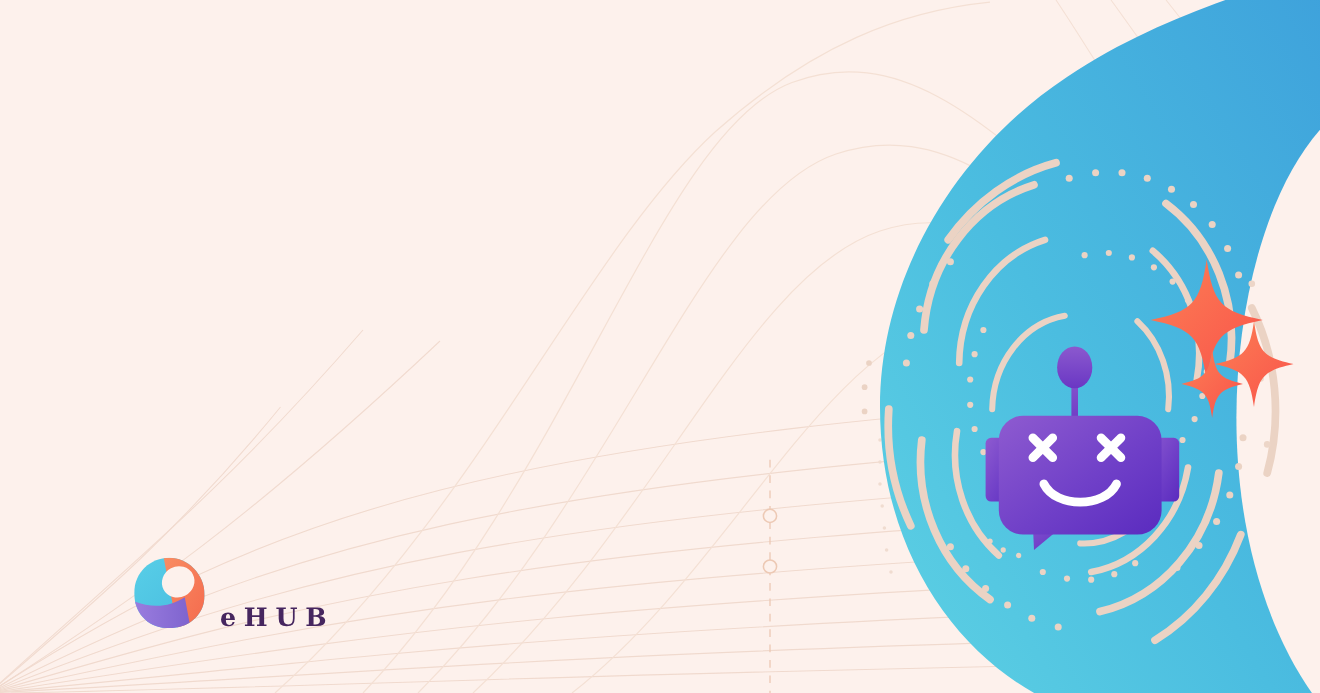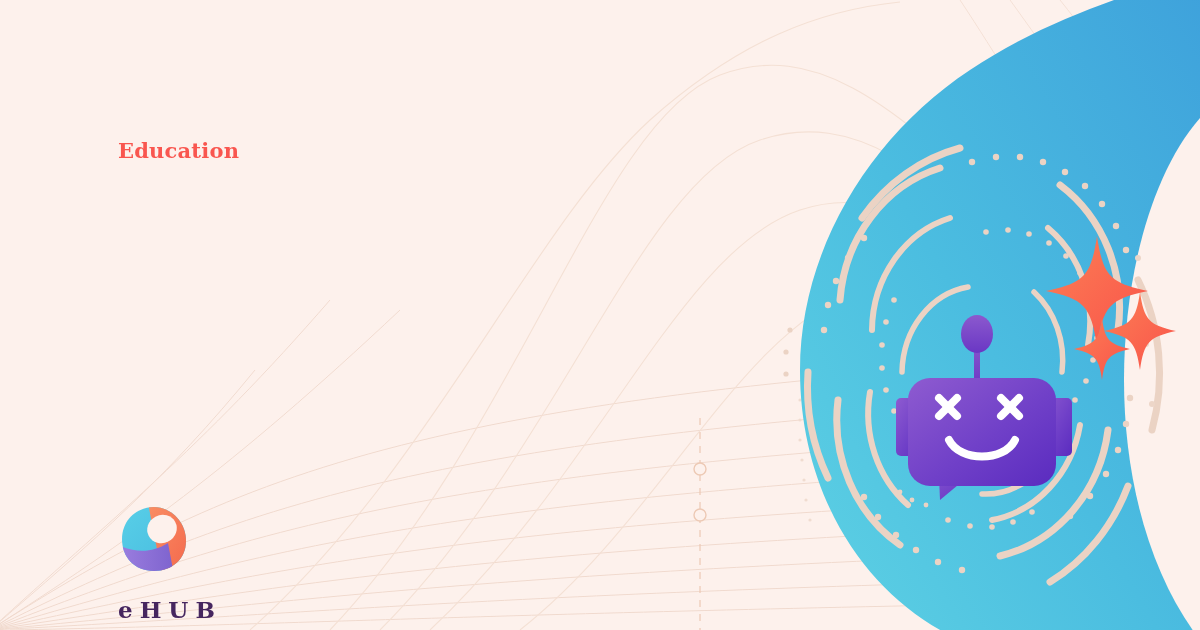--- a/index.html
+++ b/index.html
@@ -44,24 +44,23 @@
     font-size:53px;
     line-height:71px;
     letter-spacing:-0.6px;
     color:#46265F;
     pointer-events:auto;
   }
   .brand {
     position:absolute;
     top:503px; left:0;
     display:flex;
-    align-items:flex-start;
-    gap:21px;
+    align-items:flex-end;
+    gap:10px;
     pointer-events:auto;
-    flex-direction:column;
   }
   .brand-logo { width:72px; height:72px; display:block; }
   .brand-name {
     font-family:"DejaVu Serif", serif;
     font-weight:700;
     font-size:23px;
     letter-spacing:7px;
     color:#46265F;
   }
   .art-layer {
@@ -306,21 +305,20 @@
         <line x1="1001" y1="398" x2="1019" y2="416"></line>
         <line x1="1019" y1="398" x2="1001" y2="416"></line>
       </g>
 
       <path d="M 949 440 C 960 462, 1004 462, 1015 440" stroke="#FFFFFF" stroke-width="8" fill="none" stroke-linecap="round"></path>
     </g>
   </svg>
 
   <div class="content">
 
-    <div class="eyebrow">Education</div>
 
 
     <div class="brand">
       <svg class="brand-logo" viewBox="0 0 72 72" aria-hidden="true">
         <defs>
           <linearGradient id="lgCy" x1="0" y1="0" x2="1" y2="1">
             <stop offset="0%" stop-color="#59D0E8"></stop>
             <stop offset="100%" stop-color="#46B9DE"></stop>
           </linearGradient>
           <linearGradient id="lgOr" x1="0" y1="0" x2="1" y2="1">

